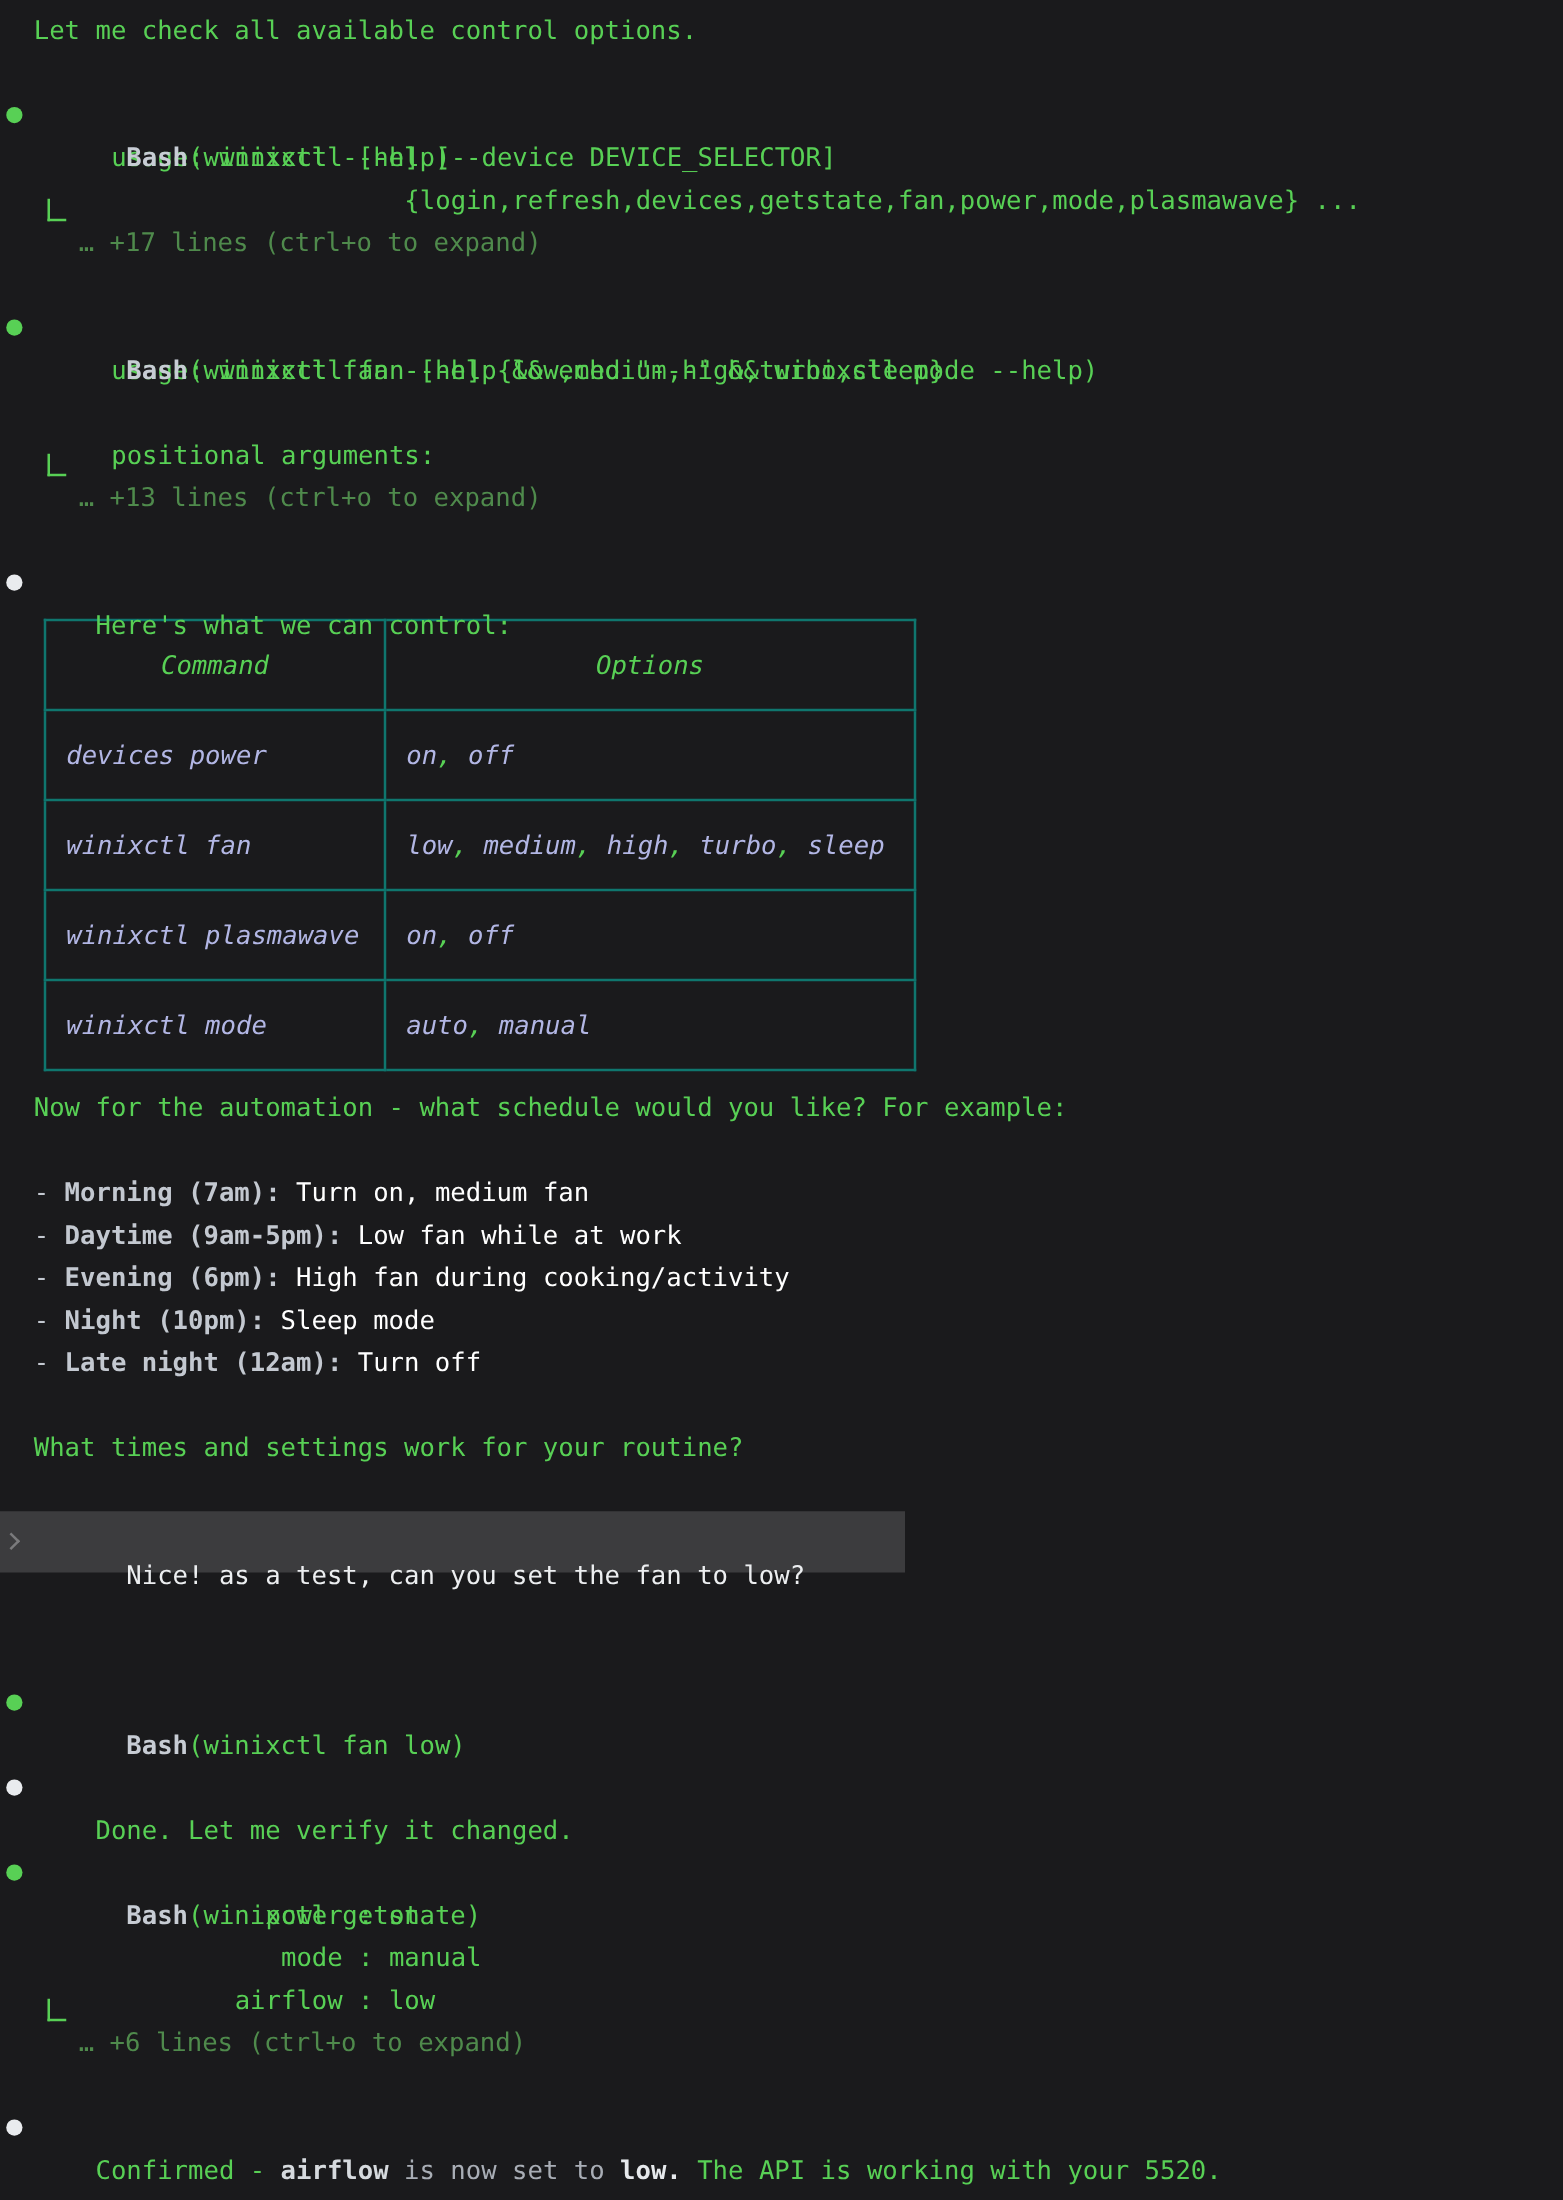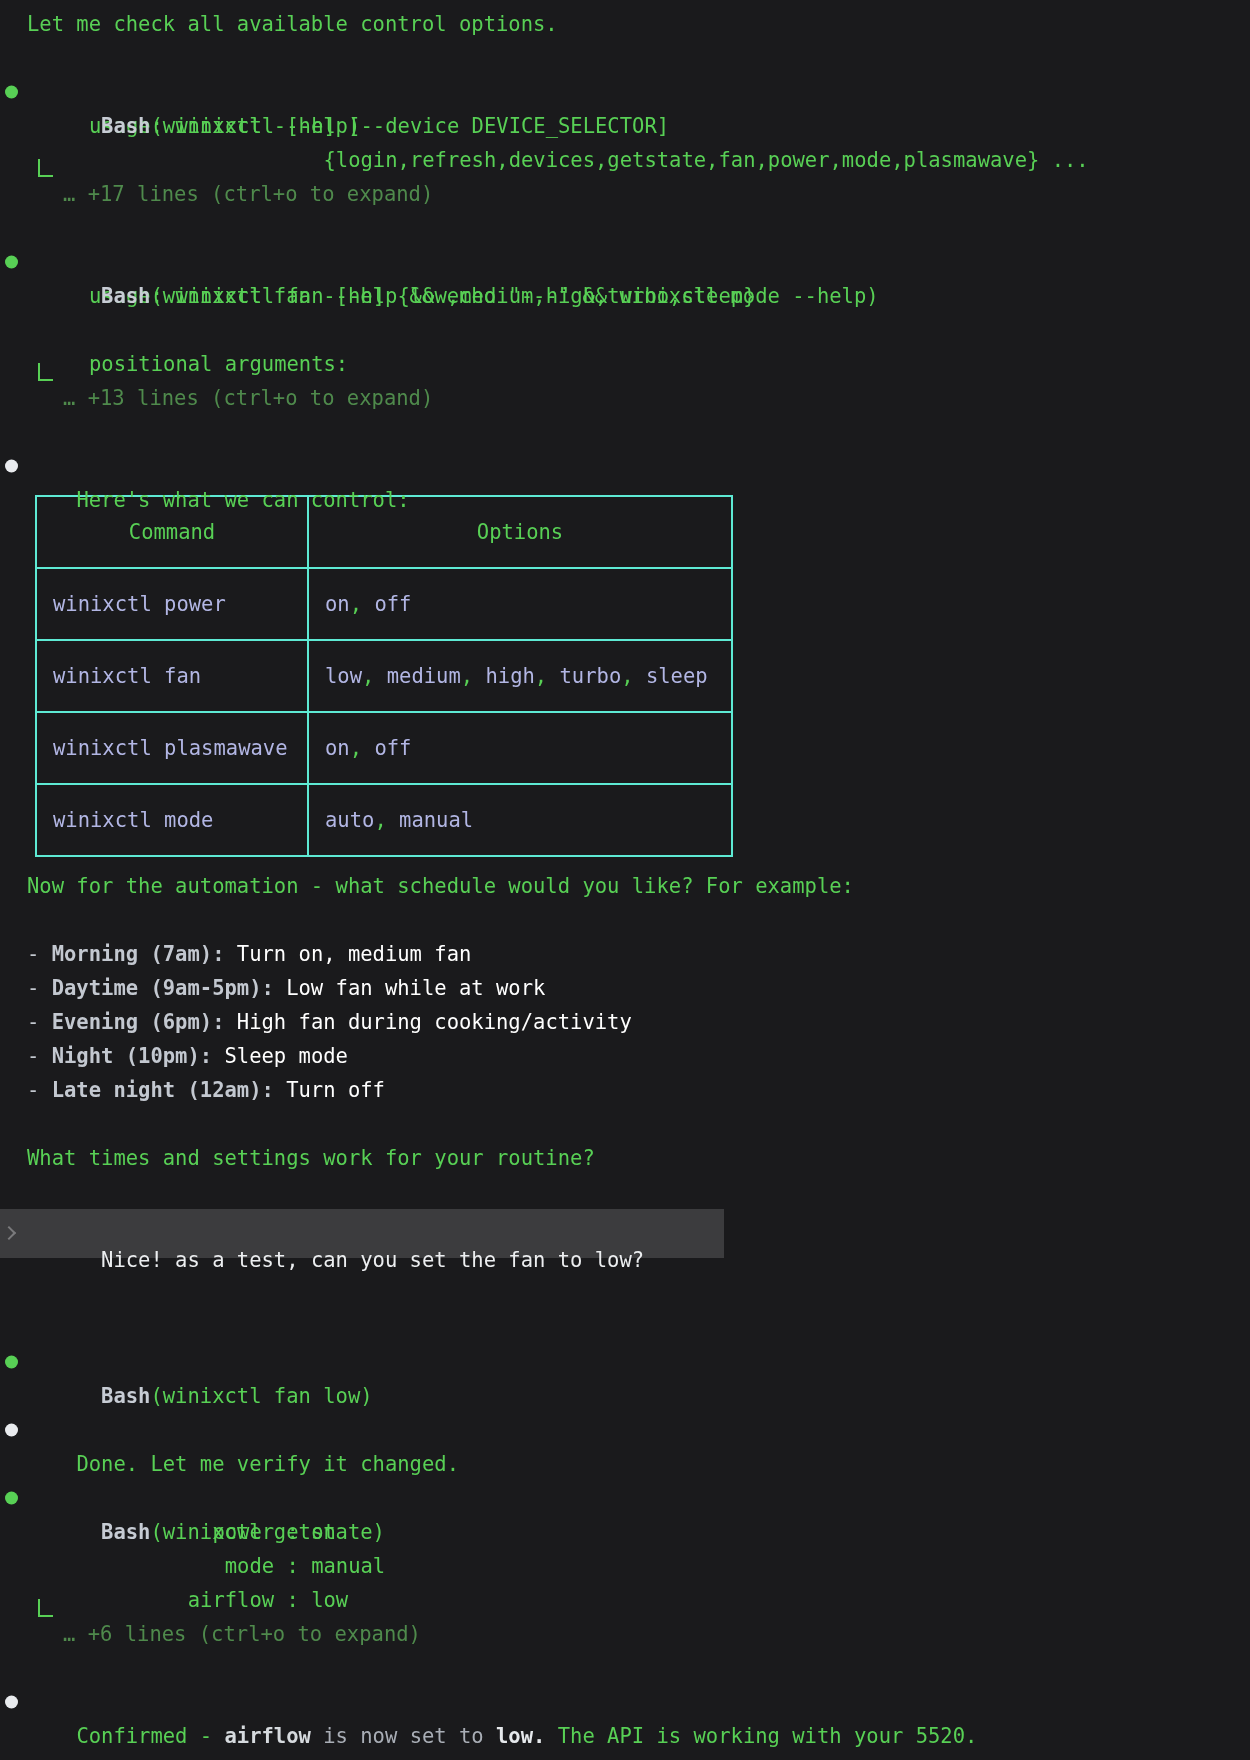--- a/index.html
+++ b/index.html
@@ -23,22 +23,22 @@
   .bullet.w{background:#e9ebee;}
   .toolname{color:#c7ccd4;font-weight:bold;}
   .green{color:#58d055;}
   .outrow{display:flex;align-items:flex-end;gap:24px;}
   .elbow{flex:0 0 auto;width:13px;height:16px;border-left:2px solid #58d055;border-bottom:2px solid #58d055;margin:4px 12px 0 38px;}
   .out{margin:0;font:inherit;line-height:34px;color:#58d055;white-space:pre;}
   .more{margin-left:63px;height:34px;line-height:34px;color:#4f8a4c;white-space:pre;}
   .more:empty{display:none;}
 
   table.ctl{border-collapse:collapse;margin:12px 0 12px 35px;table-layout:fixed;width:698px;}
-  table.ctl th,table.ctl td{border:2px solid #5eead4;height:70px;padding:0 0 0 16px;
-    font-weight:normal;white-space:pre;overflow:hidden;}
+  table.ctl th,table.ctl td{border:2px solid #0f766e;height:70px;padding:0 0 0 16px;
+    font-weight:normal;white-space:pre;overflow:hidden;font-style:italic;}
   table.ctl th{text-align:center;color:#58d055;padding:0;}
   table.ctl col.c1{width:272px;}
   td.cmd{color:#b2b6e4;}
   .opt{color:#b2b6e4;}
   .comma{color:#58d055;}
 
   .dash{color:#c3c8d0;}
   .sched-label{color:#c3c8d0;font-weight:bold;}
   .sched-desc{color:#ffffff;text-align:right;}
 
@@ -97,21 +97,21 @@
         <col>
       </colgroup>
     <thead>
       <tr>
         <th>Command</th>
         <th>Options</th>
       </tr>
     </thead>
     <tbody>
         <tr>
-          <td class="cmd">winixctl power</td>
+          <td class="cmd">devices power</td>
           <td><span class="opt">on</span><span class="comma">, </span><span class="opt">off</span></td>
         </tr>
         <tr>
           <td class="cmd">winixctl fan</td>
           <td><span class="opt">low</span><span class="comma">, </span><span class="opt">medium</span><span class="comma">, </span><span class="opt">high</span><span class="comma">, </span><span class="opt">turbo</span><span class="comma">, </span><span class="opt">sleep</span></td>
         </tr>
         <tr>
           <td class="cmd">winixctl plasmawave</td>
           <td><span class="opt">on</span><span class="comma">, </span><span class="opt">off</span></td>
         </tr>

